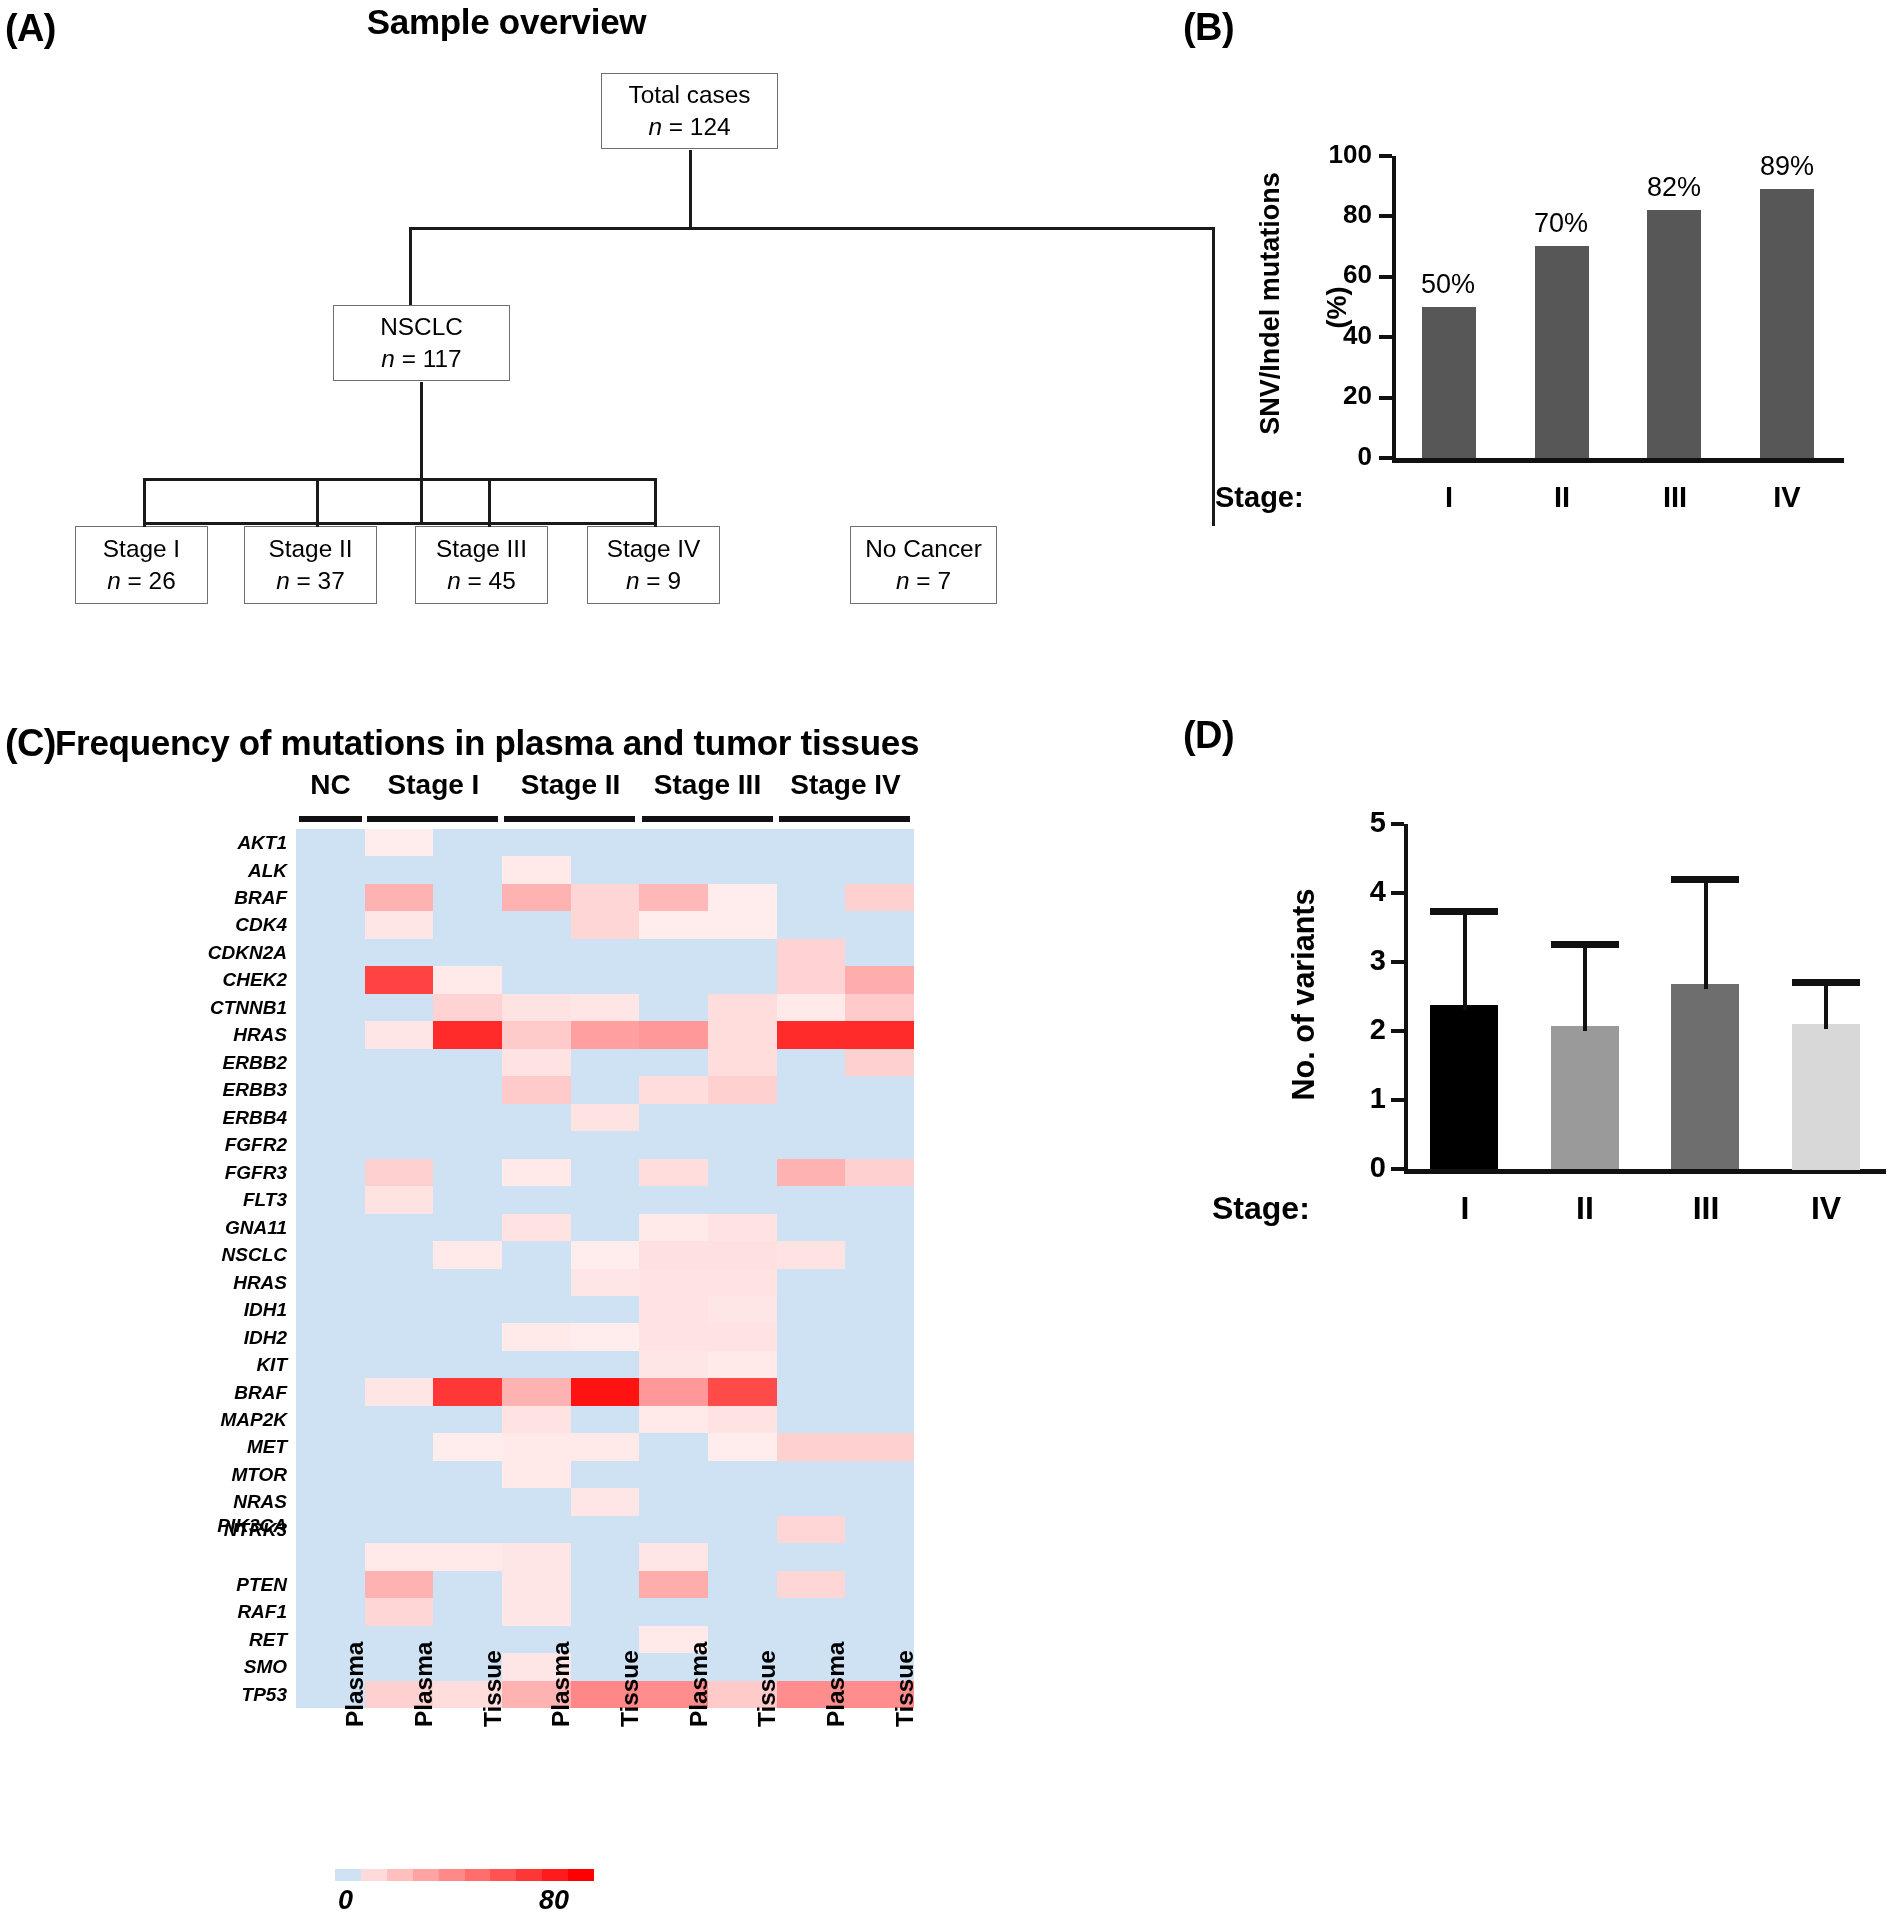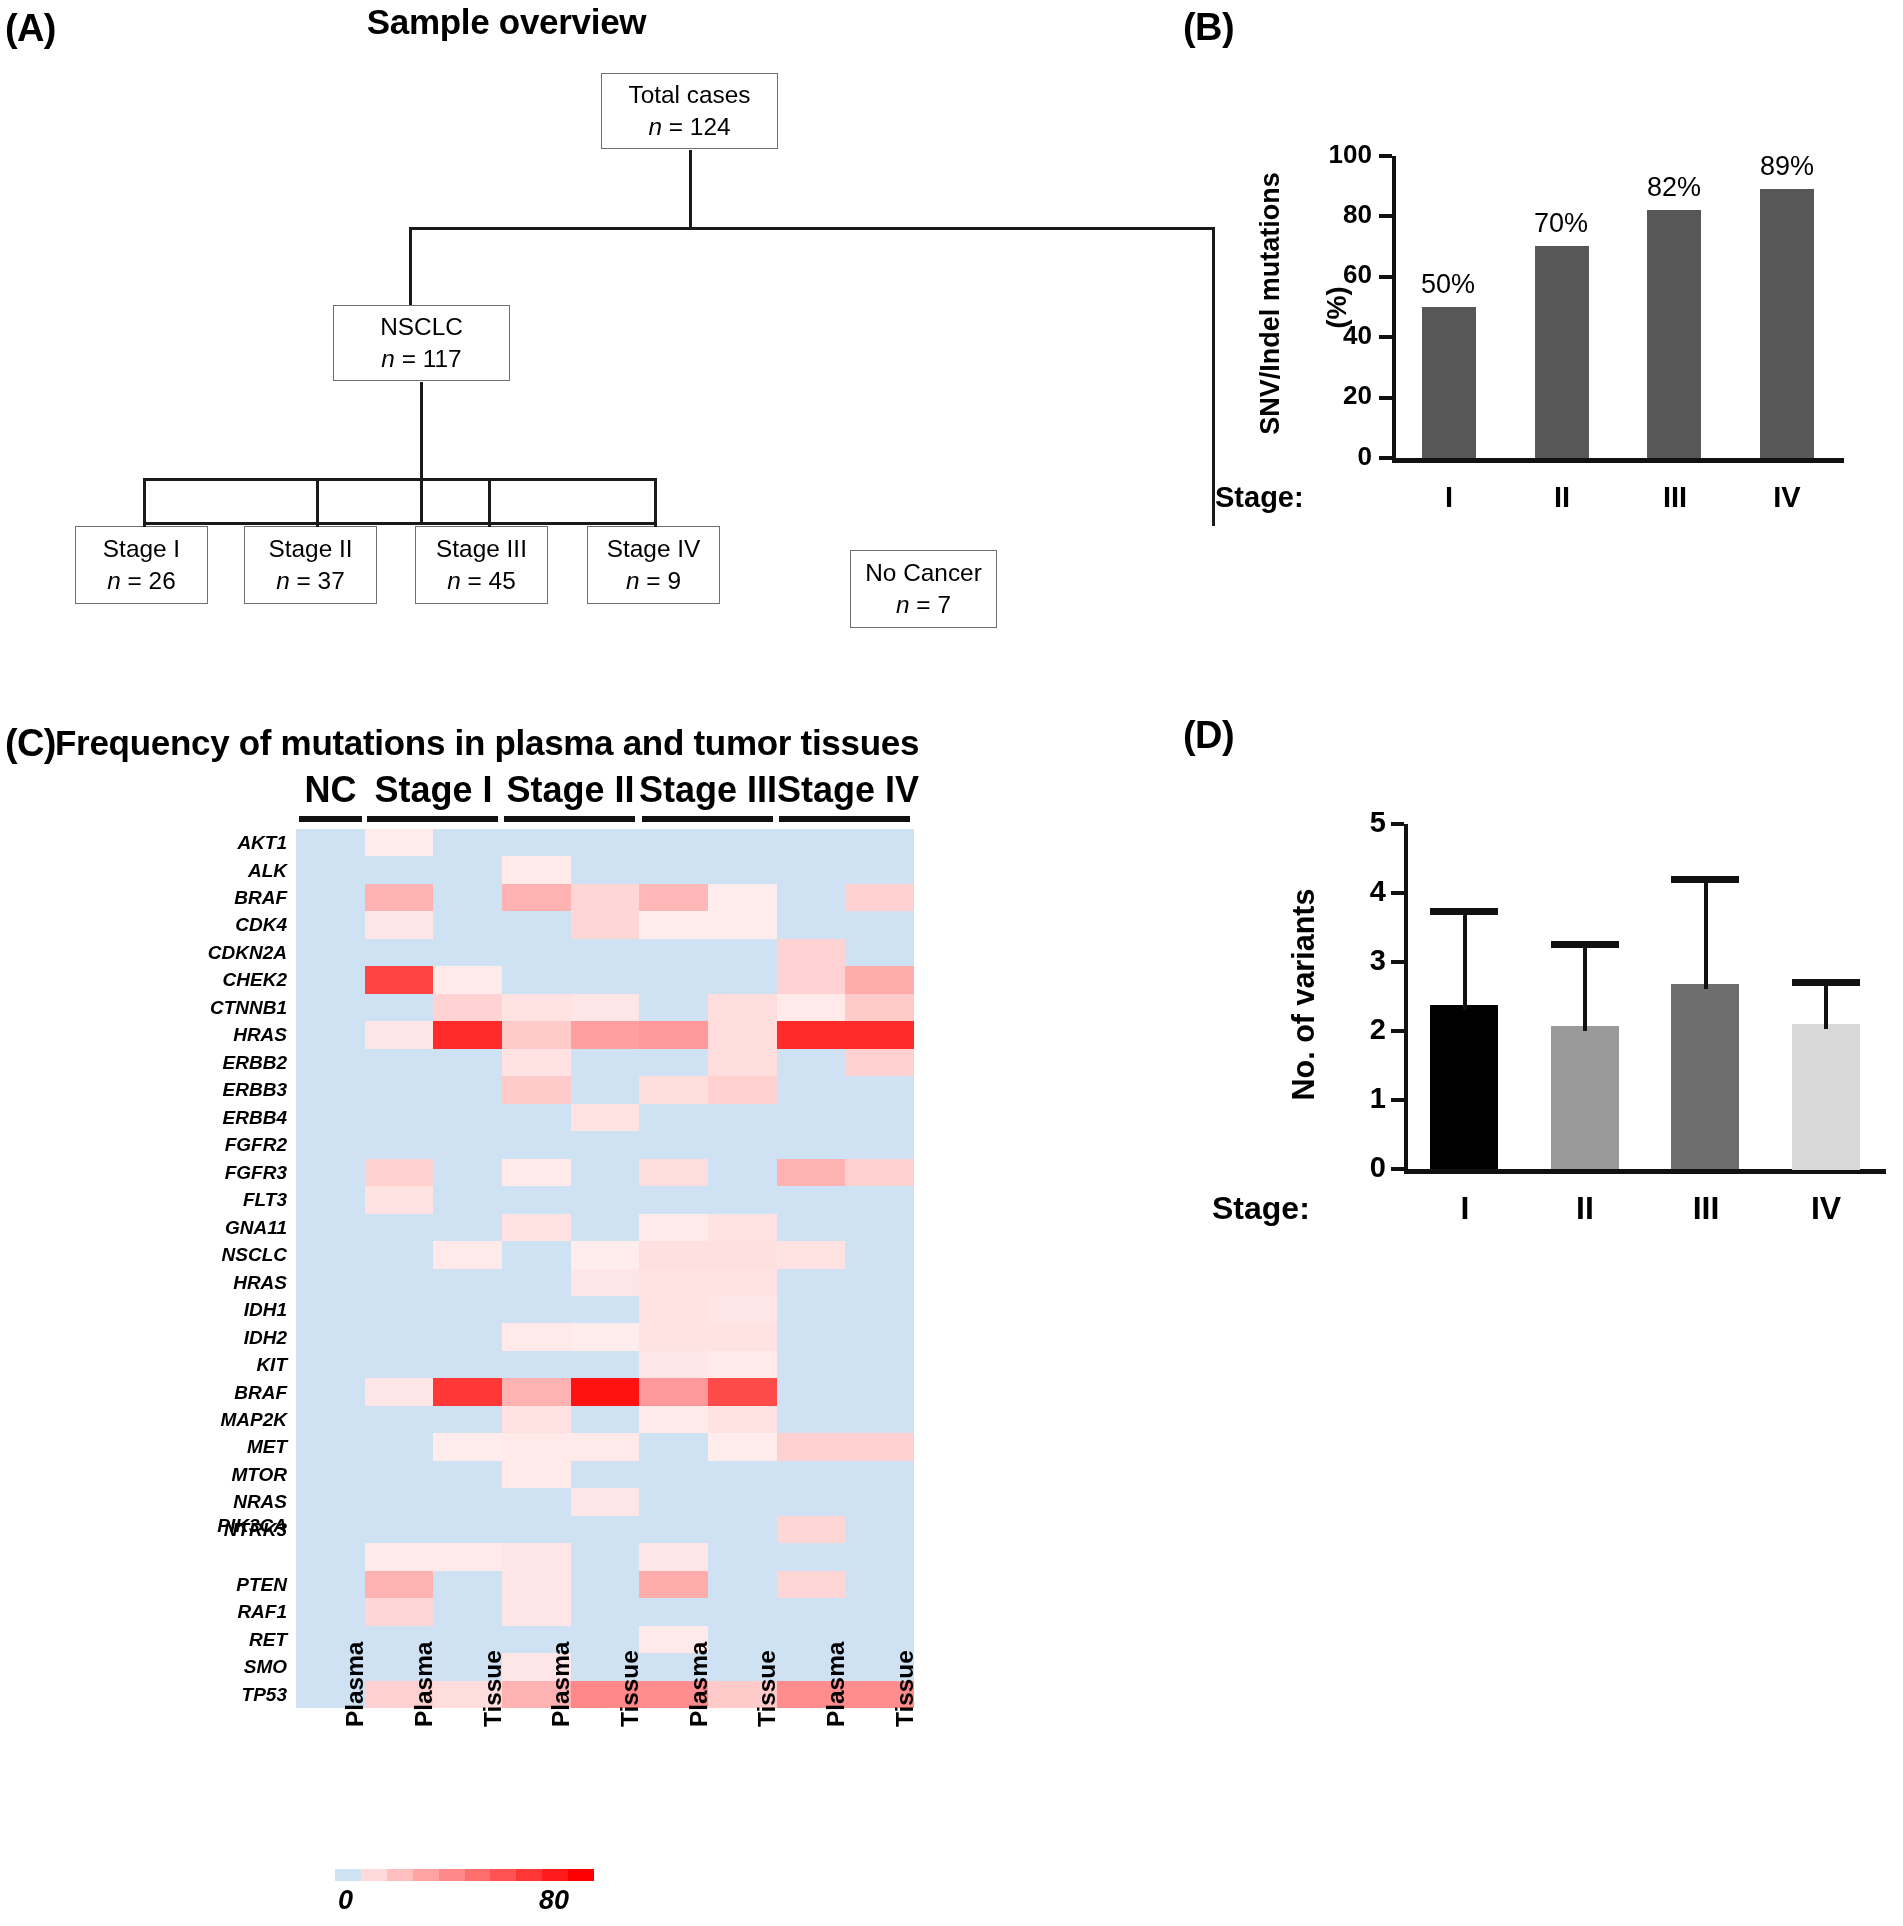--- a/index.html
+++ b/index.html
@@ -70,21 +70,21 @@
     position:absolute; font-size:27px; text-align:center; white-space:nowrap;
   }
   .stageWordB { position:absolute; font-weight:bold; font-size:29px; }
   .stageTickB { position:absolute; font-weight:bold; font-size:29px; text-align:center; }
 
   
   #panelC { position:absolute; left:0; top:696px; width:1160px; height:1230px; }
   #panelC .panel-label { position:absolute; left:4.9px; top:26px; }
   #panelC .panel-title { position:absolute; left:55px; top:27px; width:1007px; text-align:left; font-size:35px;}
   .grpHdr {
-    position:absolute; font-weight:bold; font-size:36px; text-align:center;
+    position:absolute; font-weight:bold; font-size:28px; text-align:center;
     white-space:nowrap;
   }
   .grpRule { position:absolute; background:#111; height:5.5px; }
   .geneLbl {
     position:absolute; font-style:italic; font-weight:bold; font-size:19px;
     text-align:right; white-space:nowrap; line-height:1;
   }
   #hmGrid {
     position:absolute;
     display:grid;
@@ -144,21 +144,21 @@
       <div class="ln2"><span class="ital">n</span> = 37</div>
     </div>
     <div class="flowbox" style="left: 415px; top: 526px; width: 133px; height: 78px;">
       <div class="ln1">Stage III</div>
       <div class="ln2"><span class="ital">n</span> = 45</div>
     </div>
     <div class="flowbox" style="left: 587px; top: 526px; width: 133px; height: 78px;">
       <div class="ln1">Stage IV</div>
       <div class="ln2"><span class="ital">n</span> = 9</div>
     </div>
-    <div class="flowbox" style="left: 850px; top: 550px; width: 147px; height: 78px;">
+    <div class="flowbox" style="left: 850px; top: 526px; width: 147px; height: 78px;">
       <div class="ln1">No Cancer</div>
       <div class="ln2"><span class="ital">n</span> = 7</div>
     </div>
     <div class="conn" style="left: 689px; top: 150px; width: 3.1px; height: 79px;"></div>
     <div class="conn" style="left: 409px; top: 227px; width: 806px; height: 3.1px;"></div>
     <div class="conn" style="left: 409px; top: 227px; width: 3.1px; height: 78px;"></div>
     <div class="conn" style="left: 1212px; top: 227px; width: 3.1px; height: 299px;"></div>
     <div class="conn" style="left: 420px; top: 382px; width: 3.1px; height: 142px;"></div>
     <div class="conn" style="left: 143px; top: 522px; width: 513px; height: 3.1px;"></div>
     <div class="conn" style="left: 143px; top: 522px; width: 3.1px; height: 4.9px;"></div>

